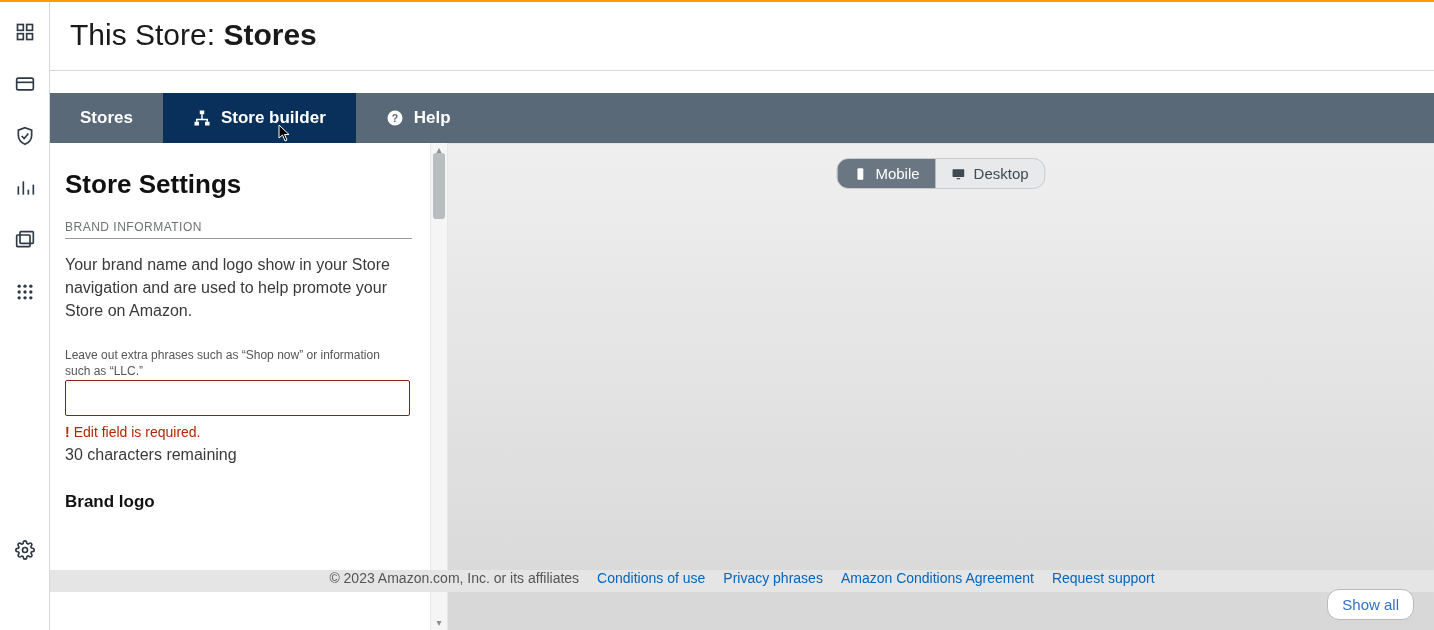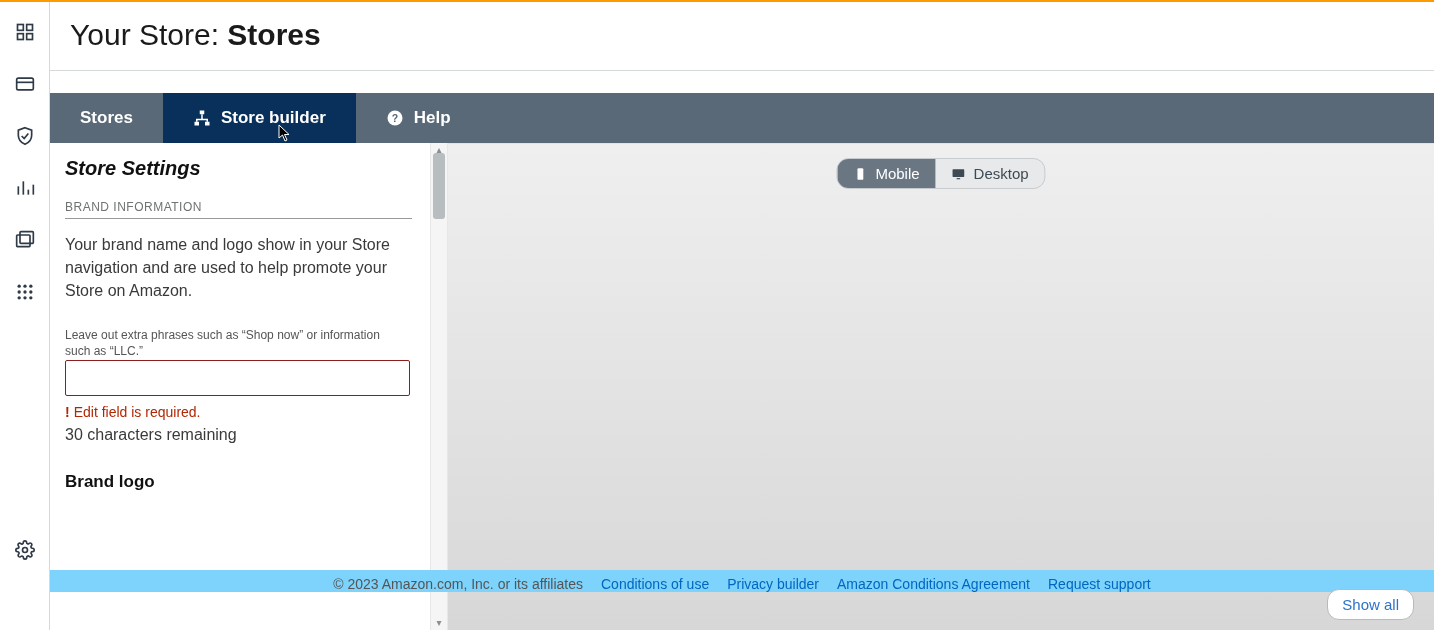--- a/index.html
+++ b/index.html
@@ -83,22 +83,22 @@
   
   .content { flex: 1; display: flex; position: relative; overflow: hidden; }
 
   .left-panel {
     width: 380px; flex: none;
     padding: 14px 18px 14px 15px;
     position: relative;
     overflow: hidden;
   }
   .left-panel h2 {
-    margin: 0 0 20px 0;
-    font-size: 20px; font-weight: 700; font-style: italic;
+    margin: 12px 0 20px 0;
+    font-size: 26px; font-weight: 700;
   }
   .section-head {
     font-size: 12px; letter-spacing: 0.5px;
     color: var(--muted); font-weight: 400;
     border-bottom: 1px solid #999;
     padding-bottom: 4px;
     margin-bottom: 14px;
   }
   .section-desc {
     font-size: 16px; line-height: 1.45; color: var(--text-med);
@@ -165,23 +165,23 @@
   .device-toggle .opt.active {
     background: #6a7682; color: #fff;
   }
   .device-toggle .opt .opt-ic { width:14px; height:14px; display:flex; align-items:center; justify-content:center;}
 
   
   .footer {
     position: absolute; left: 50px; right: 0; bottom: 38px;
     height: 22px;
     font-size: 14px; color: #555;
-    display: flex; align-items: flex-end; justify-content: center;
+    display: flex; align-items: flex-start; justify-content: center;
     white-space: nowrap; gap: 18px;
-    background: #7dd3fc;
+    background: #e5e5e5;
   }
   .footer .f-link { color: var(--link); cursor: pointer; }
 
   
   .show-all {
     position: absolute; right: 20px; bottom: 10px;
     border: 1px solid #b7bbbd;
     border-radius: 12px;
     background: #fff;
     font-size: 15px;
@@ -259,21 +259,21 @@
           <circle cx="12" cy="12" r="3"></circle>
           <path d="M19.4 15a1.65 1.65 0 0 0 .33 1.82l.06.06a2 2 0 1 1-2.83 2.83l-.06-.06a1.65 1.65 0 0 0-1.82-.33 1.65 1.65 0 0 0-1 1.51V21a2 2 0 1 1-4 0v-.09a1.65 1.65 0 0 0-1-1.51 1.65 1.65 0 0 0-1.82.33l-.06.06a2 2 0 1 1-2.83-2.83l.06-.06a1.65 1.65 0 0 0 .33-1.82 1.65 1.65 0 0 0-1.51-1H3a2 2 0 1 1 0-4h.09a1.65 1.65 0 0 0 1.51-1 1.65 1.65 0 0 0-.33-1.82l-.06-.06a2 2 0 1 1 2.83-2.83l.06.06a1.65 1.65 0 0 0 1.82.33h0a1.65 1.65 0 0 0 1-1.51V3a2 2 0 1 1 4 0v.09a1.65 1.65 0 0 0 1 1.51h0a1.65 1.65 0 0 0 1.82-.33l.06-.06a2 2 0 1 1 2.83 2.83l-.06.06a1.65 1.65 0 0 0-.33 1.82v0a1.65 1.65 0 0 0 1.51 1H21a2 2 0 1 1 0 4h-.09a1.65 1.65 0 0 0-1.51 1z"></path>
         </svg>
     </div>
   </nav>
 
   <div class="main">
 
     <div class="titlebar">
       <h1>
-        <span>Your Store:</span>
+        <span>This Store:</span>
         <strong>Stores</strong>
       </h1>
     </div>
 
     <div class="spacer-row"></div>
 
     <div class="tabnav">
       <div class="tab">
         <span>Stores</span>
       </div>
@@ -348,21 +348,21 @@
         </div>
       </section>
 
     </div>
 
   </div>
 
   <div class="footer">
     <span>© 2023 Amazon.com, Inc. or its affiliates</span>
     <span class="f-link">Conditions of use</span>
-    <span class="f-link">Privacy builder</span>
+    <span class="f-link">Privacy phrases</span>
     <span class="f-link">Amazon Conditions Agreement</span>
     <span class="f-link">Request support</span>
   </div>
 
   <button class="show-all">
     <span>Show all</span>
   </button>
 
   <svg class="cursor-pointer" style="left:278px; top:124px" viewBox="0 0 14 18">
     <path d="M1 1 L1 14 L4.5 11 L7 17 L9 16 L6.5 10.5 L11 10.5 Z" fill="#000" stroke="#fff" stroke-width="1"></path>

